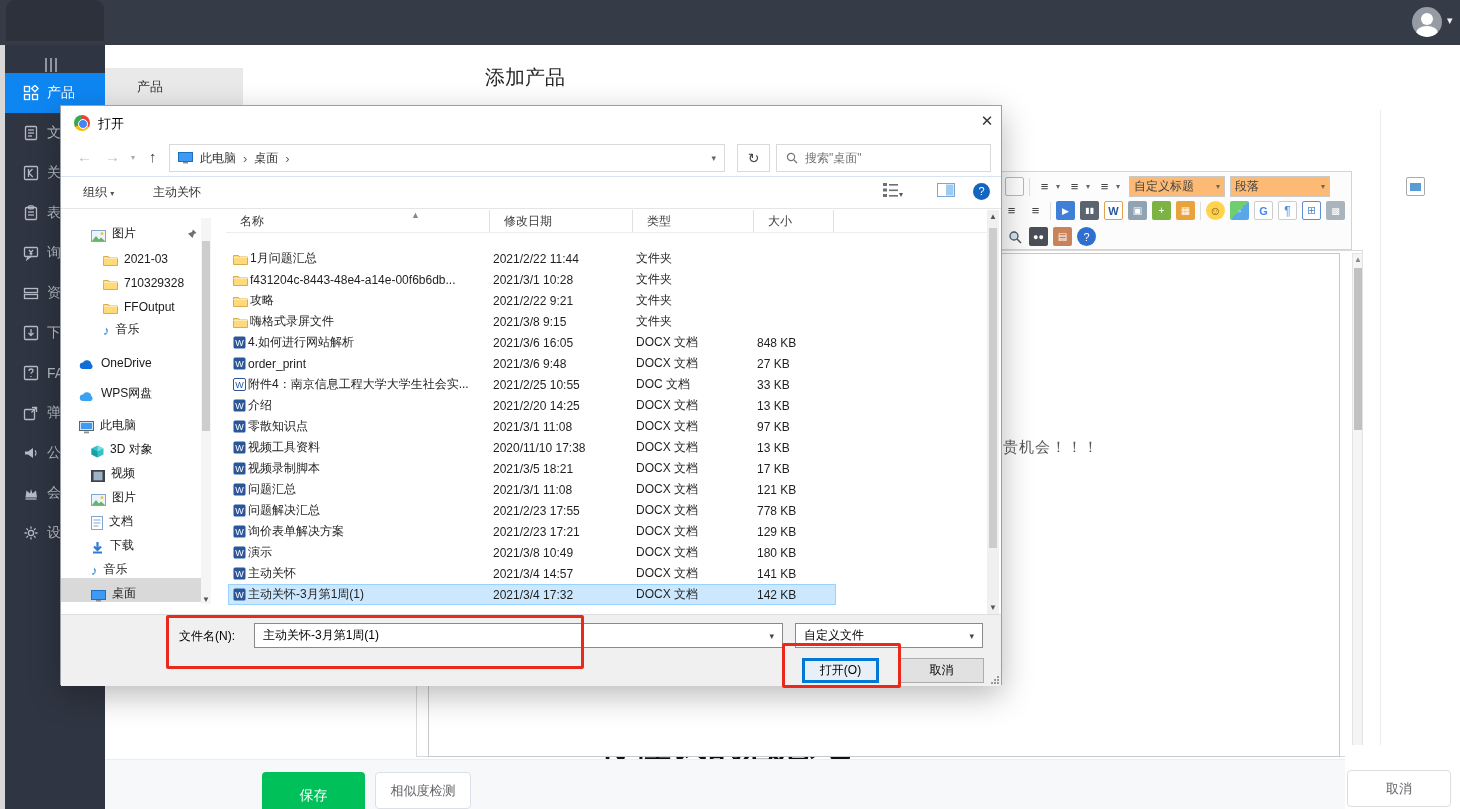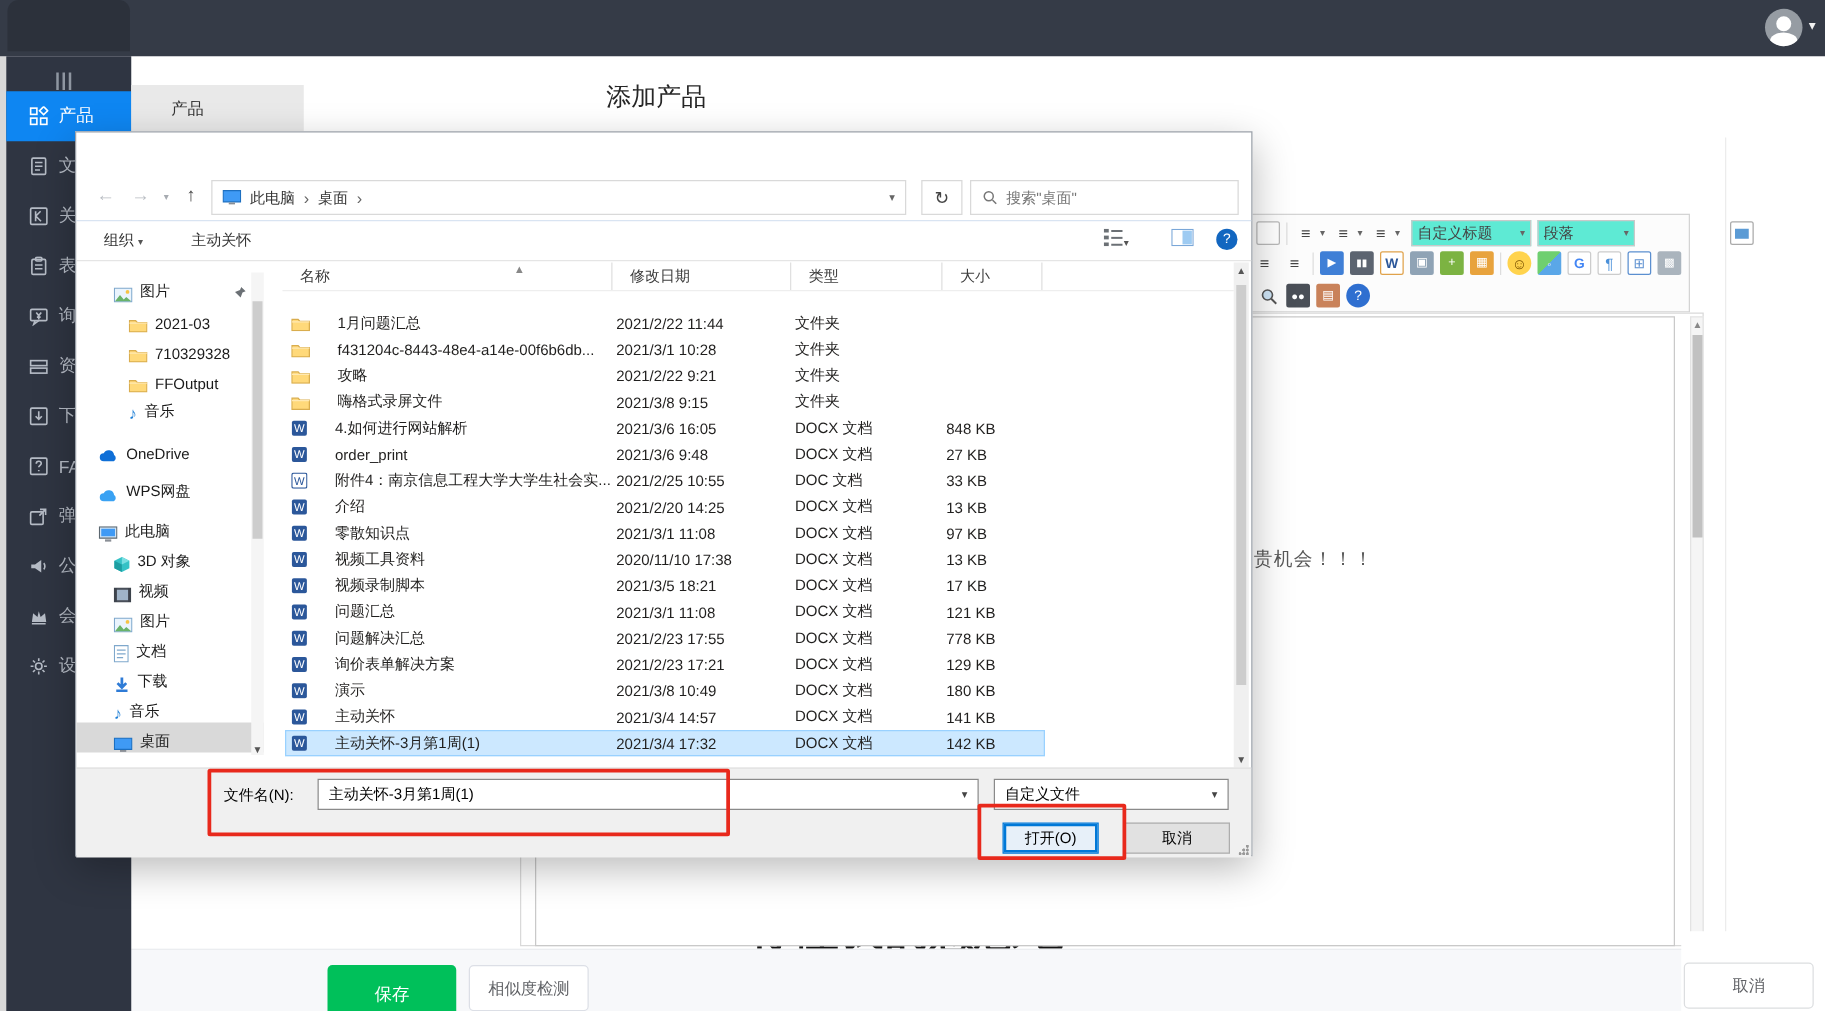--- a/index.html
+++ b/index.html
@@ -28,21 +28,21 @@
               font-size:13px;line-height:37px;padding-left:32px;box-sizing:border-box;z-index:16}
   .page-title{left:485px;top:64px;font-size:20px;color:#262626;z-index:16}
   
   .ed-toolbar{left:416px;top:171px;width:936px;height:79px;background:#fcfcfc;border:1px solid #d4d4d4;box-sizing:border-box;z-index:5}
   .ed-row{position:absolute;display:flex;align-items:center;gap:5px;z-index:6}
   .ti{display:inline-flex;align-items:center;justify-content:center;width:19px;height:19px;
       font-size:12px;border-radius:2px;box-sizing:border-box;cursor:pointer;color:#555}
   .ti svg{display:block}
   .t-sep{width:1px;height:18px;background:#ddd}
   .t-caret{font-size:8px;color:#666;margin-left:-3px}
-  .ed-select{height:21px;background:#5eead4;border:1px solid #c9c9c9;font-size:12px;color:#444;
+  .ed-select{height:21px;background:#fdba74;border:1px solid #c9c9c9;font-size:12px;color:#444;
              display:inline-flex;align-items:center;justify-content:space-between;padding:0 4px;box-sizing:border-box;cursor:pointer}
   .ed-body{left:416px;top:250px;width:947px;height:507px;border:1px solid #d9d9d9;box-sizing:border-box;background:#fff;z-index:5}
   .ed-content{left:428px;top:253px;width:912px;height:504px;border:1px solid #c9c9c9;box-sizing:border-box;background:#fff;z-index:6}
   .ed-text{left:1003px;top:438px;font-size:15px;color:#595959;z-index:7;letter-spacing:1px}
   .ed-sb{left:1352px;top:253px;width:11px;height:504px;background:#f5f5f5;border:1px solid #e3e3e3;box-sizing:border-box;z-index:7}
   .ed-sb .thumb{position:absolute;left:1px;top:14px;width:8px;height:162px;background:#c1c1c1}
   .ed-sb .up{position:absolute;left:1px;top:1px;font-size:8px;color:#888}
   .right-line{left:1380px;top:110px;width:1px;height:647px;background:#ececec;z-index:4}
   
   .meme{left:600px;top:685px;width:430px;height:74px;overflow:hidden;z-index:5}
@@ -91,21 +91,21 @@
   .tree-sb{position:absolute;left:140px;top:112px;width:10px;height:386px;background:#f5f5f5}
   .tree-sb .thumb{position:absolute;left:1px;top:23px;width:8px;height:190px;background:#cdcdcd}
   .tree-sb .dn{position:absolute;left:1px;bottom:0;font-size:8px;color:#555}
   
   .lhead{position:absolute;left:165px;top:104px;width:761px;height:22px;display:flex;color:#3c3c3c;border-bottom:1px solid #eee}
   .lhead .hc{box-sizing:border-box;border-right:1px solid #e0e0e0;padding-left:14px;line-height:22px;position:relative}
   .sortmark{position:absolute;left:185px;top:-6px;font-size:9px;color:#888}
   .rows{position:absolute;left:167px;top:142px;width:608px}
   .row{height:21px;display:flex;align-items:center;box-sizing:border-box;border:1px solid transparent;cursor:pointer;color:#201f1e}
   .row.sel{background:#cce8ff;border-color:#99d1ff}
-  .c-name{flex:0 0 260px;display:flex;align-items:center;gap:22px;padding-left:4px;overflow:hidden;white-space:nowrap}
+  .c-name{flex:0 0 260px;display:flex;align-items:center;gap:2px;padding-left:4px;overflow:hidden;white-space:nowrap}
   .c-date{flex:0 0 143px}
   .c-type{flex:0 0 121px}
   .c-size{flex:0 0 76px;padding-right:4px}
   .list-sb{position:absolute;left:926px;top:104px;width:12px;height:404px;background:#f0f0f0;text-align:center}
   .list-sb .thumb{position:absolute;left:2px;top:18px;width:8px;height:320px;background:#cdcdcd}
   .list-sb .up{position:absolute;left:2px;top:2px;font-size:8px;color:#555}
   .list-sb .dn{position:absolute;left:2px;bottom:2px;font-size:8px;color:#555}
   
   .d-foot{position:absolute;left:0;top:508px;width:100%;height:71px;background:#f0f0f0;border-top:1px solid #dfdfdf}
   .fn-label{position:absolute;left:118px;top:13px;color:#000}
@@ -302,21 +302,21 @@
     <span class="ti i-lines">≡</span>
     <span class="t-caret">▾</span>
     <span class="ti i-lines">≡</span>
     <span class="t-caret">▾</span>
     <span class="ti i-lines">≡</span>
     <span class="t-caret">▾</span>
     <span class="ed-select" style="width:96px;margin-left:4px">
       <span>自定义标题</span>
       <span class="t-caret">▾</span>
     </span>
-    <span class="ed-select" style="width:78px">
+    <span class="ed-select" style="width:100px">
       <span>段落</span>
       <span class="t-caret">▾</span>
     </span>
     <span style="width:66px"></span>
     <span class="ti i-mon">
       <i></i>
     </span>
   </div>
 <div class="abs ed-row" id="ed-row2" style="left:1002px;top:201px">
     <span class="ti i-lines">≡</span>
@@ -365,20 +365,25 @@
   <div class="meme-cap">你懂我的意思吧?</div>
 </div>
 
 <div class="abs pfooter"></div>
 <button class="abs btn-save">保存</button>
 <button class="abs btn-sim">相似度检测</button>
 <div class="abs cancel-panel"></div>
 <button class="abs btn-cancel">取消</button>
 
 <div class="abs dialog">
+  <div class="d-title">
+    <span class="chrome"></span>
+    <span class="t">打开</span>
+    <span class="d-close">✕</span>
+  </div>
   <div class="d-nav">
     <span class="nav-ic" style="left:16px;color:#b9bdc3">←</span>
     <span class="nav-ic" style="left:44px;color:#b9bdc3">→</span>
     <span class="nav-ic" style="left:70px;color:#a7abb1;font-size:8px;top:13px">▾</span>
     <span class="nav-ic" style="left:88px;color:#4a4a4a">↑</span>
     <div class="crumb">
       <svg width="15" height="12" viewBox="0 0 15 12">
           <rect x="0.5" y="0.5" width="14" height="9" fill="#3f9af5" stroke="#1d6fc0"></rect>
           <rect x="5" y="10" width="5" height="1.5" fill="#8a8f96"></rect>
         </svg>

